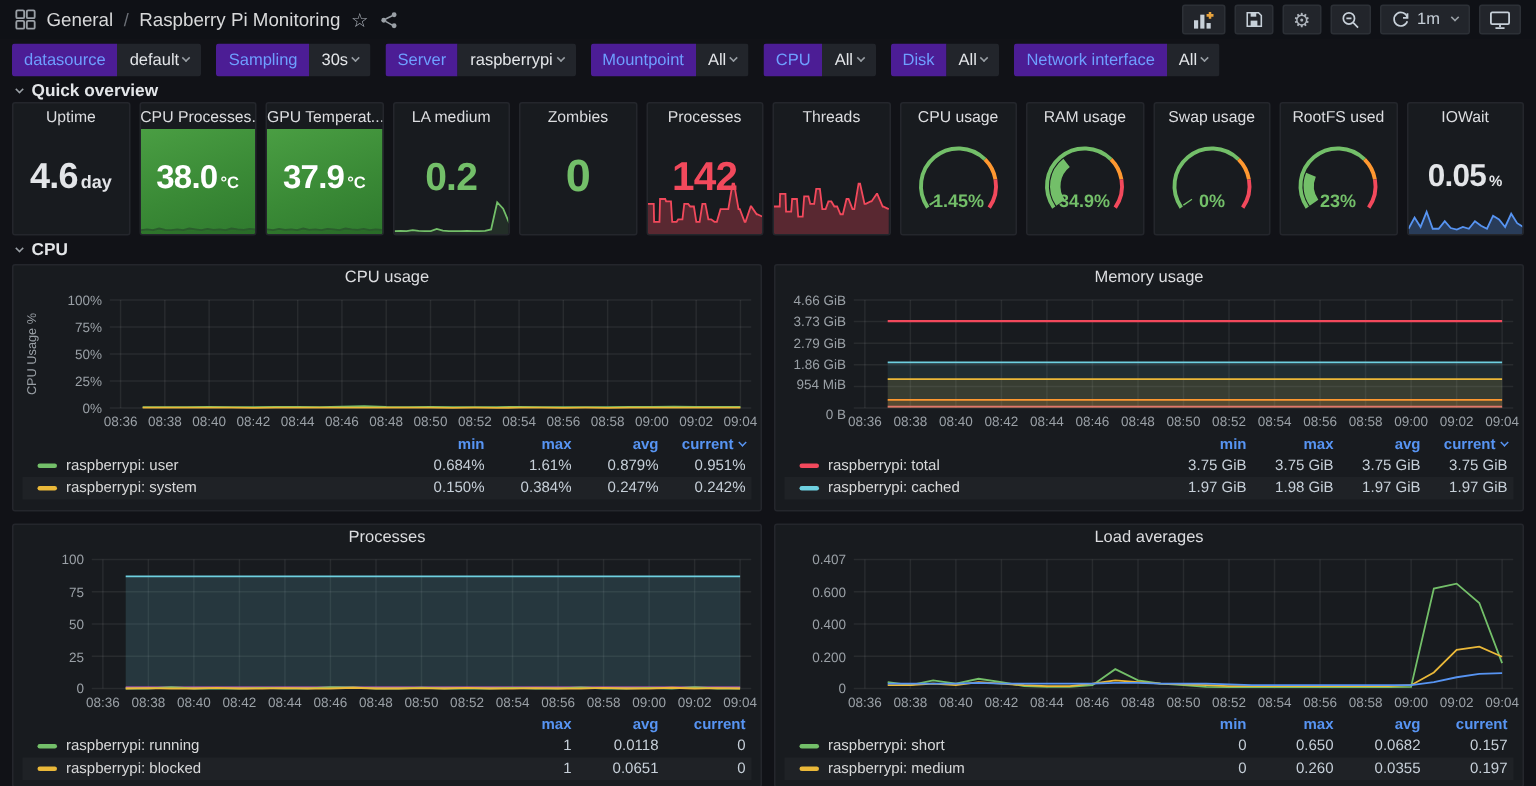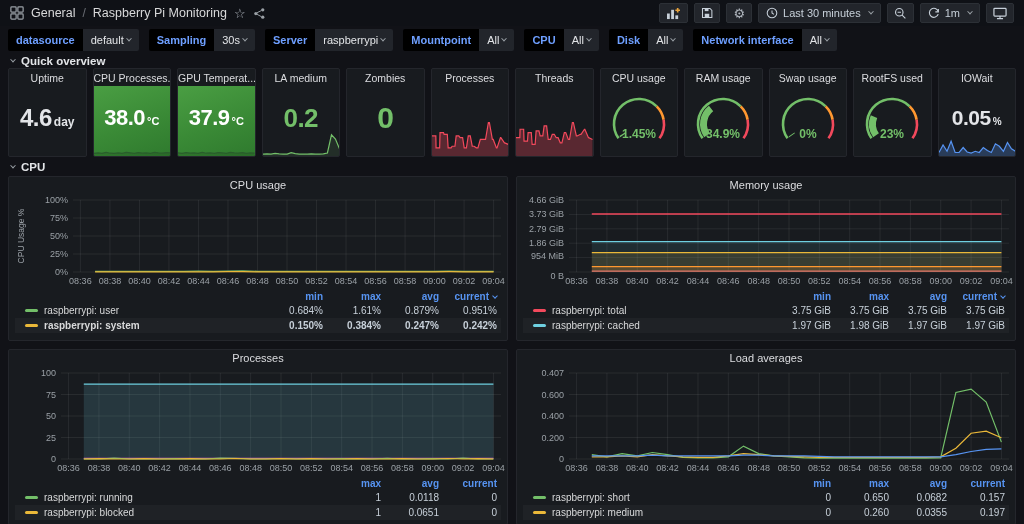--- a/index.html
+++ b/index.html
@@ -13,22 +13,22 @@
   .nav-right { margin-left:auto; display:flex; align-items:center; gap:6px; }
   .nav-btn { display:flex; align-items:center; gap:5px; background:#22252b; border:1px solid #2c3036;
     border-radius:2px; padding:2px 7px; height:20px; color:#c7d0d9; font-size:11px; cursor:pointer; }
   .nav-btn.icon-only { padding:2px 6px; }
   .glyph { font-size:13px; line-height:1; color:#aeb4bc; }
   .chev { display:inline-block; width:4px; height:4px; border-right:1.4px solid #9aa0a6;
     border-bottom:1.4px solid #9aa0a6; transform:rotate(45deg) translate(-1px,-1px); margin-left:3px; }
   
   .submenu { height:28px; display:flex; align-items:center; gap:10px; padding:0 8px; }
   .var-pill { display:flex; align-items:stretch; height:22px; border-radius:2px; overflow:hidden; }
-  .var-label { display:flex; align-items:center; padding:0 8px; background:#000000;
-    color:#6e9fff; font-size:11px; font-weight:700; }
+  .var-label { display:flex; align-items:center; padding:0 8px; background:#4c1d95;
+    color:#6e9fff; font-size:11px; font-weight:400; }
   .var-value { display:flex; align-items:center; padding:0 8px; background:#22252b;
     color:#e3e5e8; font-size:11px; cursor:pointer; }
   
   .main { padding:0 8px; }
   .section-head { height:14px; display:flex; align-items:center; gap:6px; font-size:11.5px;
     font-weight:700; color:#e3e5e8; cursor:pointer; }
   .section-head .chev { border-color:#9aa0a6; }
   .sh1 { margin:0 0 0 0; height:14px;align-items:center; }
   .sh2 { margin:3px 0 2px 0; height:14px; }
   
@@ -108,28 +108,20 @@
     <div class="nav-btn icon-only">
       <svg width="12" height="12" viewBox="0 0 16 16">
         <path d="M2 2 h10 l2.5 2.5 V14 H2 Z" fill="none" stroke="#c7d0d9" stroke-width="1.4"></path>
         <rect x="5" y="9" width="6" height="5" fill="#c7d0d9"></rect>
           <rect x="5" y="2" width="5" height="3.5" fill="#c7d0d9"></rect>
       </svg>
     </div>
     <div class="nav-btn icon-only">
       <span class="glyph">⚙</span>
     </div>
-    <div class="nav-btn">
-      <svg width="12" height="12" viewBox="0 0 16 16">
-        <circle cx="8" cy="8" r="6.4" fill="none" stroke="#c7d0d9" stroke-width="1.4"></circle>
-        <path d="M8 4.5 V8 l2.6 1.8" fill="none" stroke="#c7d0d9" stroke-width="1.4"></path>
-      </svg>
-      <span>Last 30 minutes</span>
-      <span class="chev"></span>
-    </div>
     <div class="nav-btn icon-only">
       <svg width="13" height="13" viewBox="0 0 16 16">
         <circle cx="6.5" cy="6.5" r="4.6" fill="none" stroke="#c7d0d9" stroke-width="1.4"></circle>
         <path d="M4.4 6.5 h4.2 M10 10 l4 4" stroke="#c7d0d9" stroke-width="1.4"></path>
       </svg>
     </div>
     <div class="nav-btn">
       <svg width="12" height="12" viewBox="0 0 16 16">
         <path d="M13.6 9.5 A6 6 0 1 1 13.6 6" fill="none" stroke="#c7d0d9" stroke-width="1.5"></path>
         <path d="M13.8 2.5 v4 h-4" fill="none" stroke="#c7d0d9" stroke-width="1.5"></path>
@@ -233,20 +225,21 @@
       </div>
       <div class="panel stat-panel">
         <div class="panel-title">Processes</div>
         <div class="stat-body">
           <div class="spark" style="height: 38px;">
             <svg viewBox="0 0 100 28" preserveAspectRatio="none">
               <path d="M 0.0 13.2 L 5.0 13.2 L 5.3 22.0 L 10.0 22.0 L 10.5 10.8 L 15.0 10.8 L 15.8 12.0 L 20.0 12.0 L 21.1 22.0 L 25.0 22.0 L 26.3 20.8 L 30.0 20.8 L 31.6 13.2 L 35.0 13.2 L 36.8 14.5 L 40.0 14.5 L 42.1 22.0 L 45.0 22.0 L 47.4 13.2 L 50.0 13.2 L 52.6 20.8 L 55.0 20.8 L 57.9 22.0 L 60.0 22.0 L 63.2 15.8 L 65.0 15.8 L 68.4 15.8 L 70.0 15.8 L 73.7 3.3 L 75.0 3.3 L 78.9 15.8 L 80.0 15.8 L 84.2 22.0 L 85.0 22.0 L 89.5 14.5 L 90.0 14.5 L 94.7 18.3 L 95.0 18.3 L 100.0 19.5 L 100.0 19.5 L 100 28 L 0 28 Z" fill="rgba(242,73,92,0.3)" stroke="none"></path>
               <path d="M 0.0 13.2 L 5.0 13.2 L 5.3 22.0 L 10.0 22.0 L 10.5 10.8 L 15.0 10.8 L 15.8 12.0 L 20.0 12.0 L 21.1 22.0 L 25.0 22.0 L 26.3 20.8 L 30.0 20.8 L 31.6 13.2 L 35.0 13.2 L 36.8 14.5 L 40.0 14.5 L 42.1 22.0 L 45.0 22.0 L 47.4 13.2 L 50.0 13.2 L 52.6 20.8 L 55.0 20.8 L 57.9 22.0 L 60.0 22.0 L 63.2 15.8 L 65.0 15.8 L 68.4 15.8 L 70.0 15.8 L 73.7 3.3 L 75.0 3.3 L 78.9 15.8 L 80.0 15.8 L 84.2 22.0 L 85.0 22.0 L 89.5 14.5 L 90.0 14.5 L 94.7 18.3 L 95.0 18.3 L 100.0 19.5 L 100.0 19.5 " fill="none" stroke="#f2495c" stroke-width="1.2" vector-effect="non-scaling-stroke"></path>
             </svg>
           </div>
+          <div class="stat-value"><span class="num" style="font-size: 27px; color: rgb(242, 73, 92);">142</span></div>
         </div>
       </div>
       <div class="panel stat-panel">
         <div class="panel-title">Threads</div>
         <div class="stat-body">
           <div class="spark" style="height: 38px;">
             <svg viewBox="0 0 100 28" preserveAspectRatio="none">
               <path d="M 0.0 14.5 L 5.0 14.5 L 5.3 8.3 L 10.0 8.3 L 10.5 17.0 L 15.0 17.0 L 15.8 10.8 L 20.0 10.8 L 21.1 19.5 L 25.0 19.5 L 26.3 9.5 L 30.0 9.5 L 31.6 13.2 L 35.0 13.2 L 36.8 5.8 L 40.0 5.8 L 42.1 15.8 L 45.0 15.8 L 47.4 12.0 L 50.0 12.0 L 52.6 14.5 L 55.0 14.5 L 57.9 18.3 L 60.0 18.3 L 63.2 10.8 L 65.0 10.8 L 68.4 15.8 L 70.0 15.8 L 73.7 3.3 L 75.0 3.3 L 78.9 13.2 L 80.0 13.2 L 84.2 12.0 L 85.0 12.0 L 89.5 8.3 L 90.0 8.3 L 94.7 14.5 L 95.0 14.5 L 100.0 15.8 L 100.0 15.8 L 100 28 L 0 28 Z" fill="rgba(242,73,92,0.3)" stroke="none"></path>
               <path d="M 0.0 14.5 L 5.0 14.5 L 5.3 8.3 L 10.0 8.3 L 10.5 17.0 L 15.0 17.0 L 15.8 10.8 L 20.0 10.8 L 21.1 19.5 L 25.0 19.5 L 26.3 9.5 L 30.0 9.5 L 31.6 13.2 L 35.0 13.2 L 36.8 5.8 L 40.0 5.8 L 42.1 15.8 L 45.0 15.8 L 47.4 12.0 L 50.0 12.0 L 52.6 14.5 L 55.0 14.5 L 57.9 18.3 L 60.0 18.3 L 63.2 10.8 L 65.0 10.8 L 68.4 15.8 L 70.0 15.8 L 73.7 3.3 L 75.0 3.3 L 78.9 13.2 L 80.0 13.2 L 84.2 12.0 L 85.0 12.0 L 89.5 8.3 L 90.0 8.3 L 94.7 14.5 L 95.0 14.5 L 100.0 15.8 L 100.0 15.8 " fill="none" stroke="#f2495c" stroke-width="1.2" vector-effect="non-scaling-stroke"></path>
             </svg>
@@ -395,21 +388,21 @@
           <div class="lrow" style="grid-template-columns: minmax(0px, 1fr) repeat(4, 58px);">
             <div class="lname">
               <span class="swatch" style="background: rgb(115, 191, 105);"></span>
               <span>raspberrypi: user</span>
             </div>
             <div class="lcell">0.684%</div>
             <div class="lcell">1.61%</div>
             <div class="lcell">0.879%</div>
             <div class="lcell">0.951%</div>
           </div>
-          <div class="lrow" style="grid-template-columns: minmax(0px, 1fr) repeat(4, 58px); font-weight: bold;">
+          <div class="lrow" style="grid-template-columns: minmax(0px, 1fr) repeat(4, 58px);">
             <div class="lname">
               <span class="swatch" style="background: rgb(234, 184, 57);"></span>
               <span>raspberrypi: system</span>
             </div>
             <div class="lcell">0.150%</div>
             <div class="lcell">0.384%</div>
             <div class="lcell">0.247%</div>
             <div class="lcell">0.242%</div>
           </div>
         </div>

